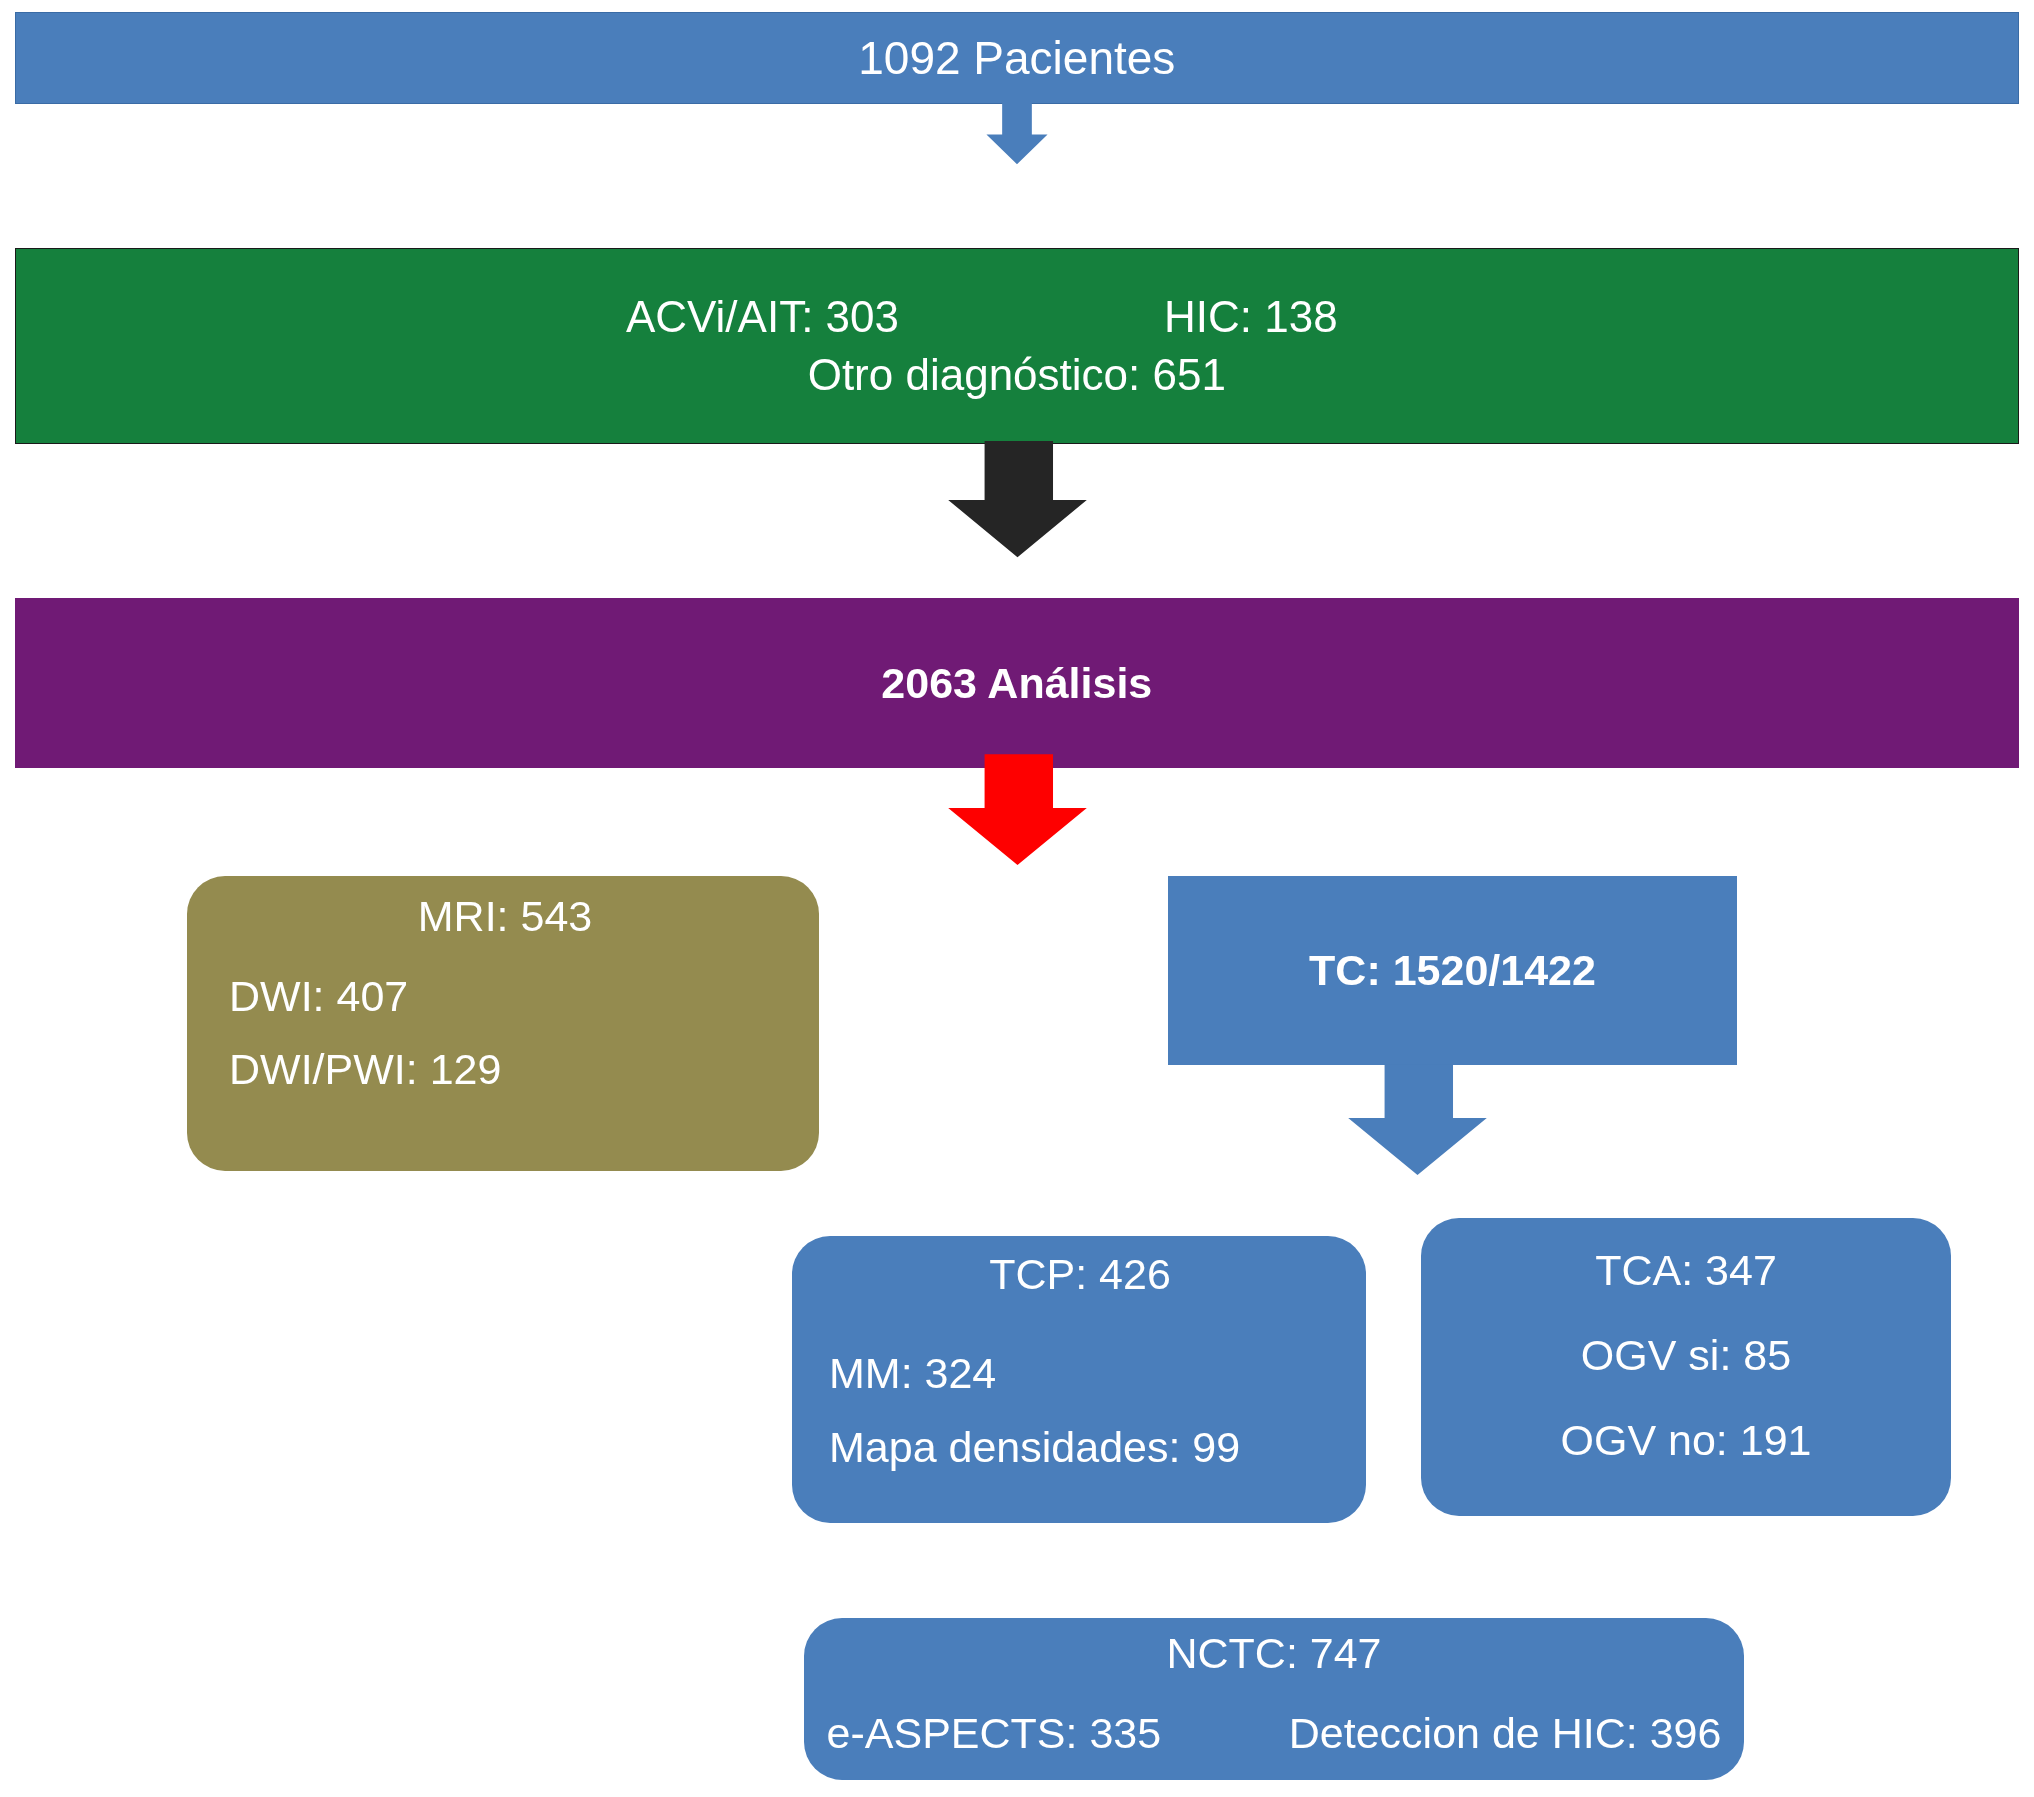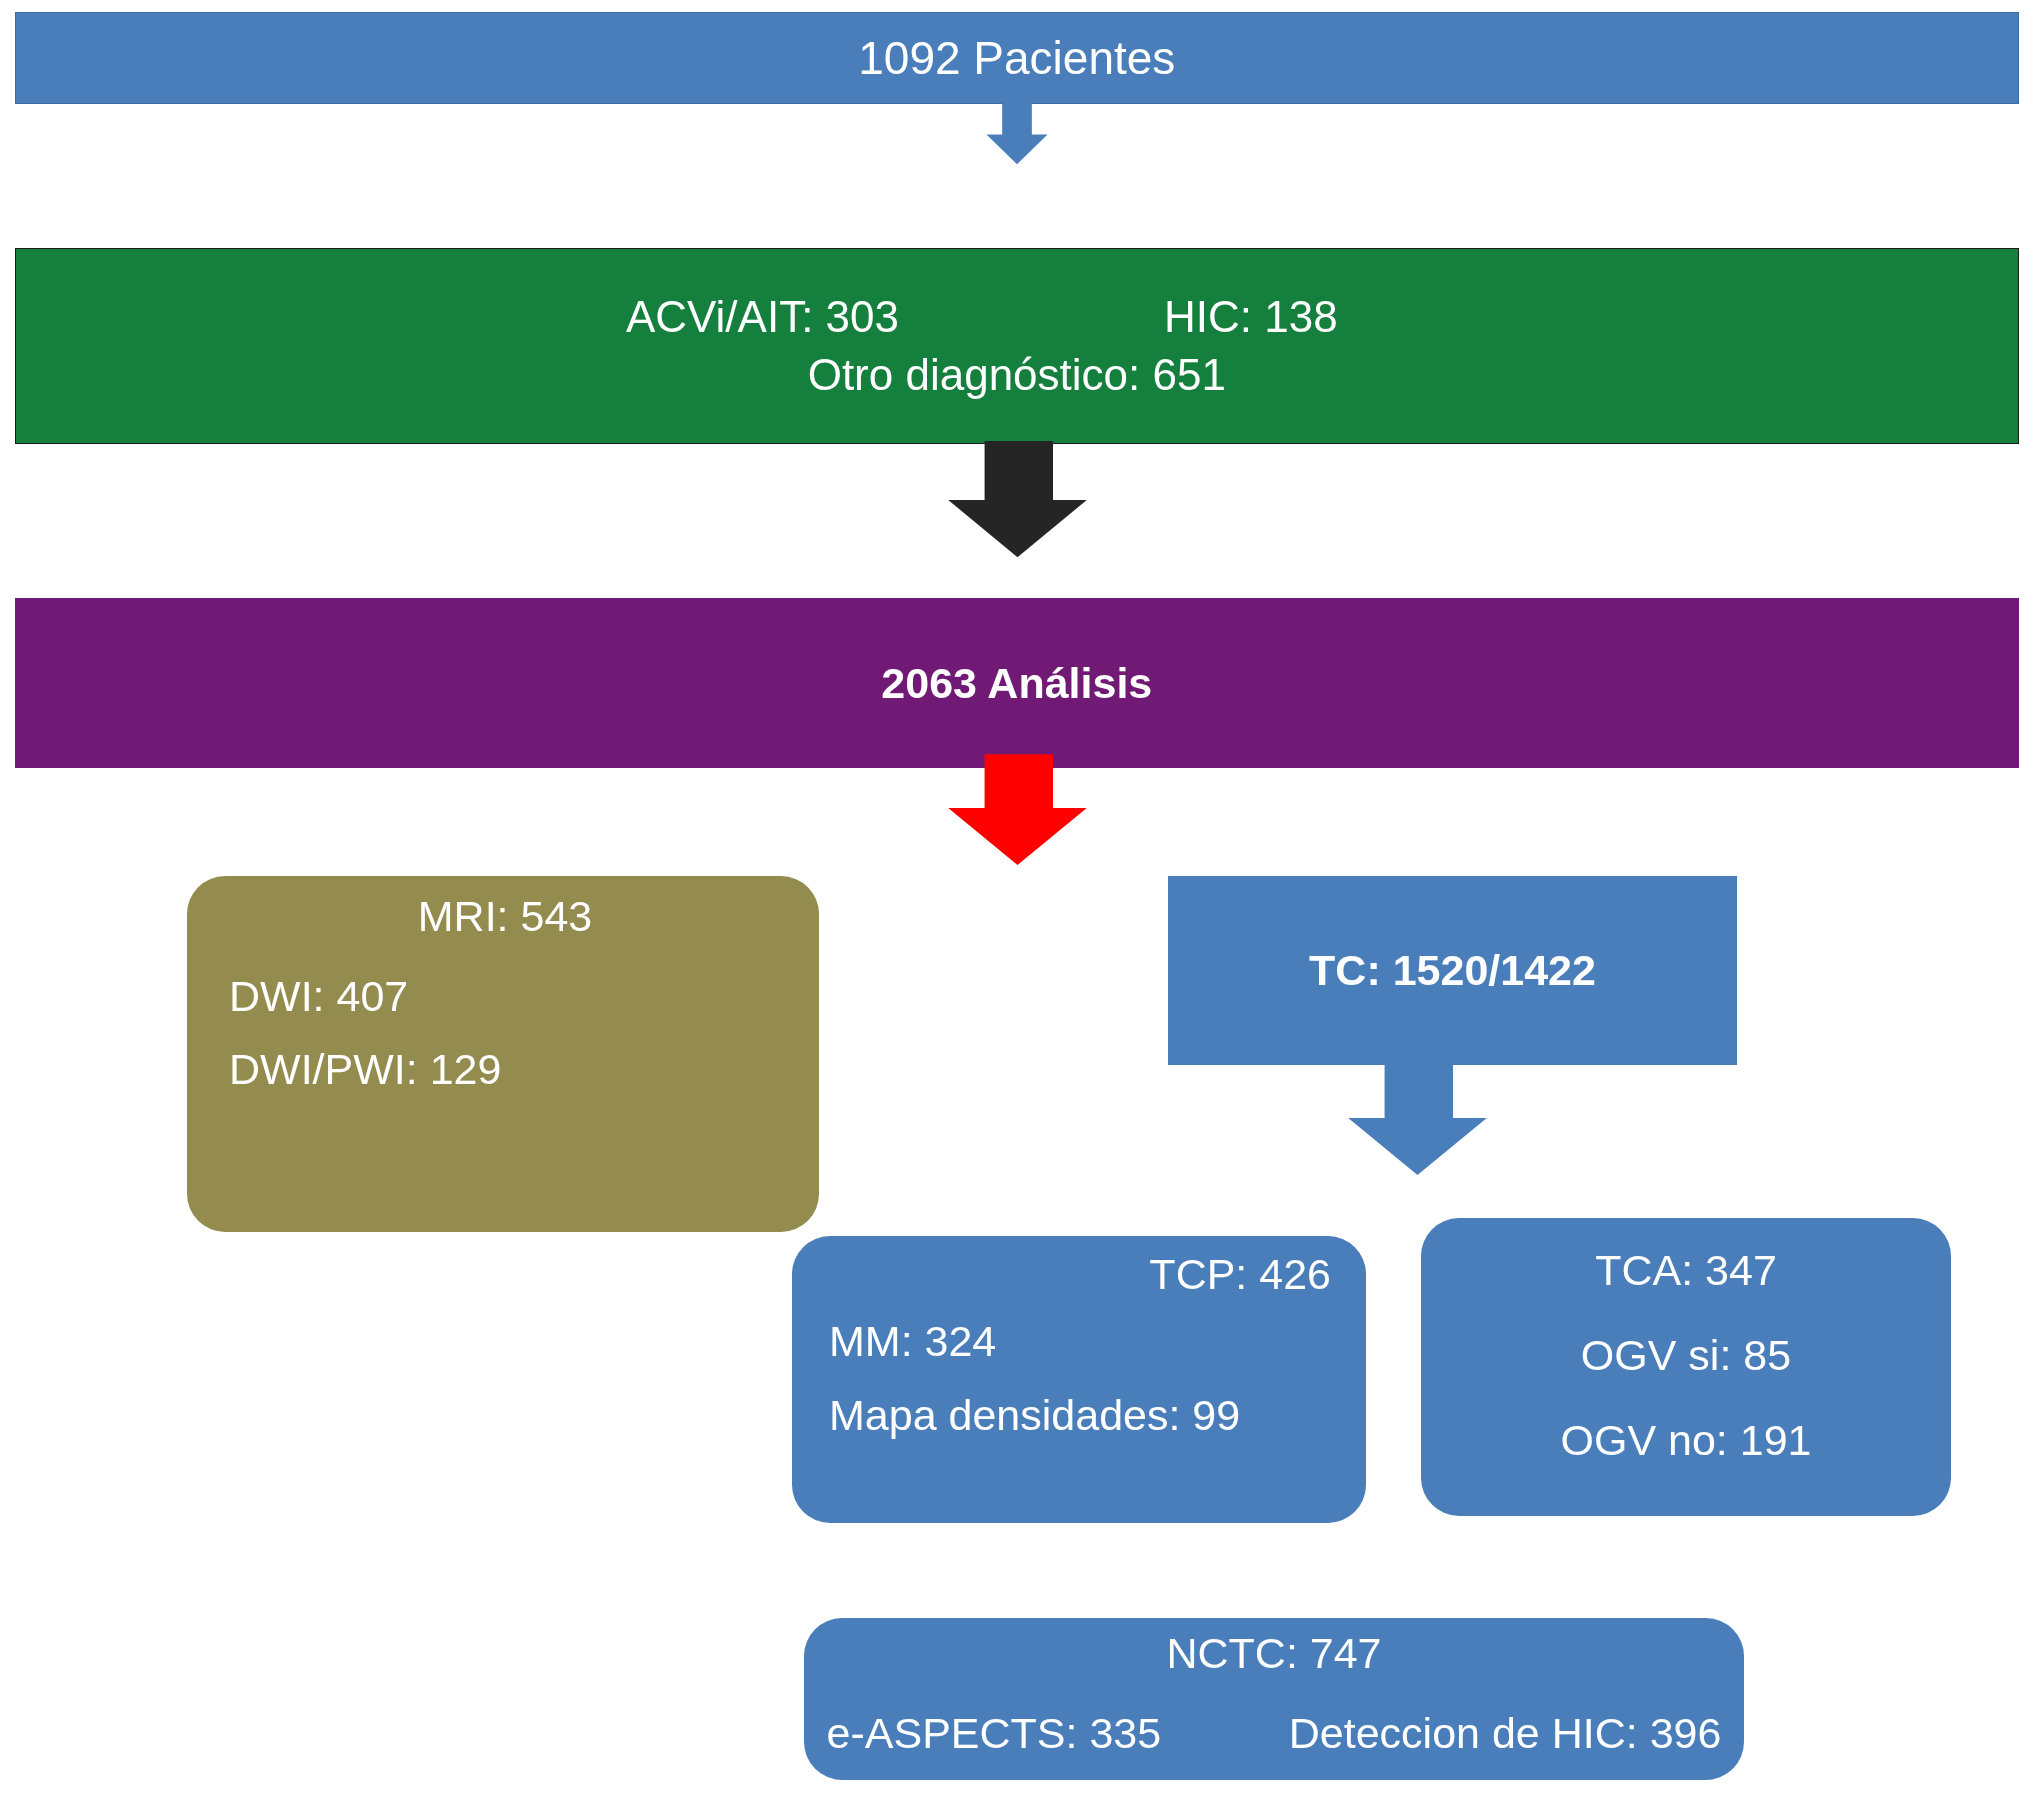--- a/index.html
+++ b/index.html
@@ -74,21 +74,21 @@
 
   
   #analysis-bar {
     left: 14.8px; top: 587px; width: 2004px; height: 170px;
     align-items: center; justify-content: center;
   }
   #analysis-bar .txt { font-size: 43px; font-weight: bold; }
 
   
   #mri-box {
-    left: 187px; top: 876px; width: 632px; height: 356px;
+    left: 187px; top: 876px; width: 632px; height: 295px;
     padding: 19px 38px 19px 42px;
     justify-content: flex-start;
   }
   #mri-box .line { font-size: 43px; line-height: 1.0; }
   #mri-box .line-title { text-align: center; margin-bottom: 37px; }
   #mri-box .line-item { text-align: left; margin-bottom: 29.5px; }
 
   
   #tc-box {
     left: 1132px; top: 876px; width: 569px; height: 189px;
@@ -96,21 +96,21 @@
   }
   #tc-box .txt { font-size: 43px; font-weight: bold; }
 
   
   #tcp-box {
     left: 792px; top: 1236px; width: 574px; height: 287px;
     padding: 17.4px 35px 17.4px 37px;
     justify-content: flex-start;
   }
   #tcp-box .line { font-size: 43px; line-height: 1.0; }
-  #tcp-box .line-title { text-align: right; margin-bottom: 24px; }
+  #tcp-box .line-title { text-align: center; margin-bottom: 56px; }
   #tcp-box .line-item { text-align: left; margin-bottom: 31px; }
 
   
   #tca-box {
     left: 1421px; top: 1218px; width: 530px; height: 298px;
     align-items: center; justify-content: flex-start;
     padding: 31px 17.4px;
   }
   #tca-box .line { font-size: 43px; line-height: 1.0; text-align: center; margin-bottom: 42px; }
 

